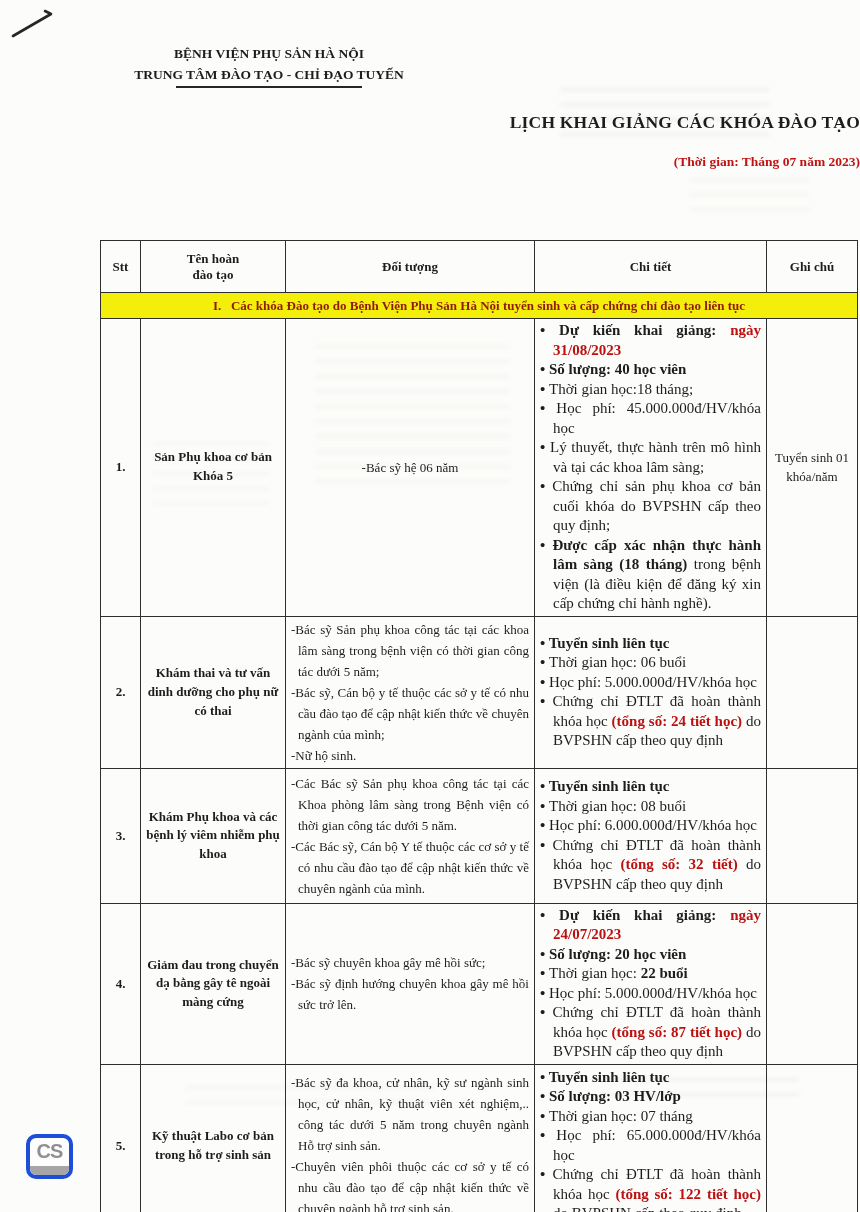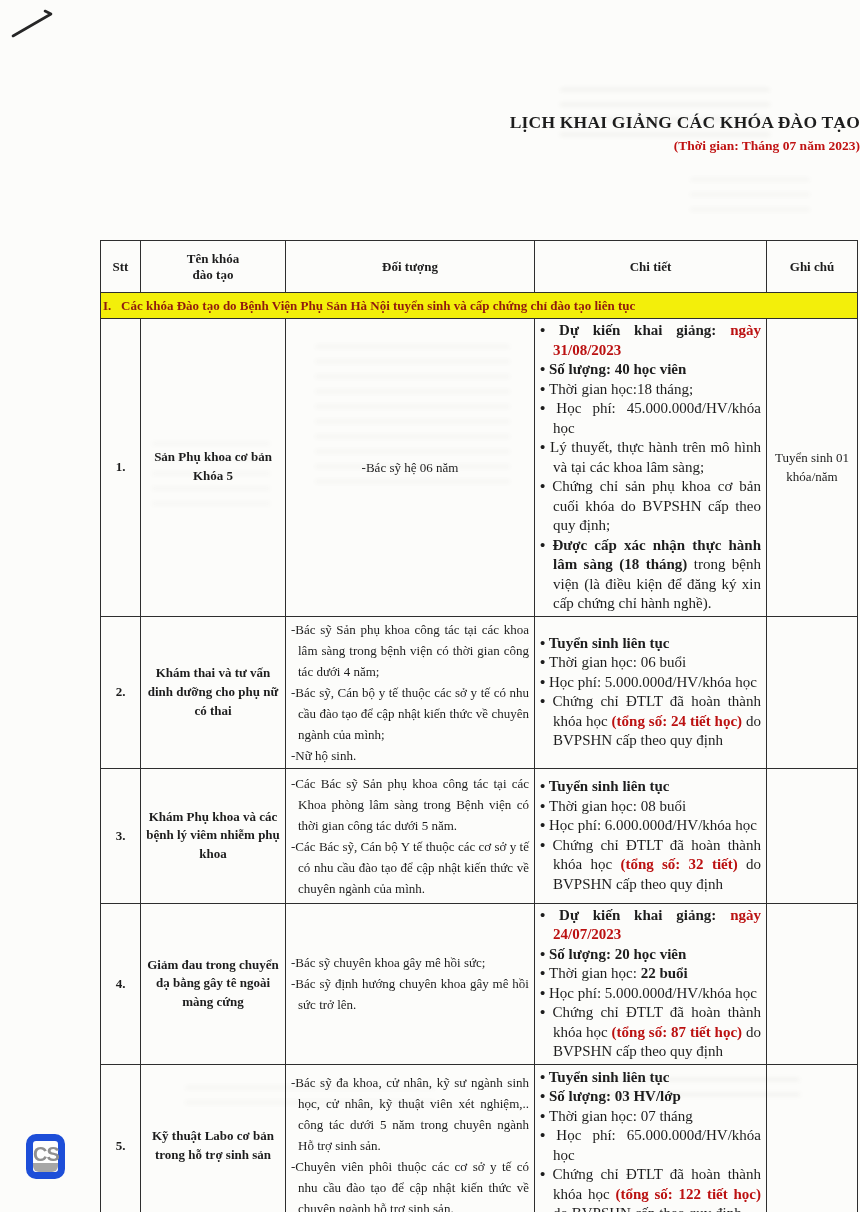--- a/index.html
+++ b/index.html
@@ -21,33 +21,33 @@
   .b5{left:600px;top:1078px;width:200px;height:24px;opacity:.4}
   .b6{left:185px;top:1086px;width:250px;height:20px;opacity:.3}
 
   .letterhead{position:absolute;top:44px;left:118px;width:302px;text-align:center;
     font-weight:bold;font-size:13.5px;line-height:1.55;}
   .org-underline{width:186px;height:2px;background:#262626;margin:0 auto;}
 
   .title-block{position:absolute;top:110px;left:0;width:100%;text-align:right;
     padding-left:48px;box-sizing:border-box;}
   .title{font-size:17.5px;font-weight:bold;line-height:1.45;letter-spacing:.2px;}
-  .subtitle{font-size:13.5px;font-weight:bold;color:#c01212;margin-top:3px;}
+  .subtitle{font-size:13.5px;font-weight:bold;color:#c01212;margin-top:19px;}
 
   .intro{position:absolute;top:192px;left:96px;width:748px;margin:0;
     font-size:13.5px;line-height:1.5;text-align:justify;text-indent:38px;}
 
   table.course{position:absolute;top:240px;left:100px;width:757px;
     border-collapse:collapse;table-layout:fixed;font-size:13px;}
   table.course th,table.course td{border:1px solid #2e2e2e;vertical-align:middle;
     padding:2px 5px;box-sizing:border-box;}
   tr.head{height:52px;}
   tr.head th{font-weight:bold;text-align:center;white-space:pre-line;font-size:13px;}
   tr.banner{height:26px;}
-  tr.banner td{background:#f3ef0a;color:#901a0e;font-weight:bold;
+  tr.banner td{background:#f3ef0a;color:#901a0e;font-weight:bold;text-align:center;
     white-space:pre-wrap;font-size:13px;padding:2px;}
 
   .rr0{height:198px}.rr1{height:142px}.rr2{height:135px}.rr3{height:110px}.rr4{height:163px}
 
   .c-stt{text-align:center;font-weight:bold;}
   .c-name{text-align:center;font-weight:bold;padding:2px 8px;line-height:1.45;}
   .c-aud{padding:2px 7px;}
   .c-aud p.aud{margin:0;text-align:justify;line-height:1.62;padding-left:7px;text-indent:-7px;}
   .c-aud.center{text-align:center;}
   .c-aud.center p.aud{text-align:center;padding-left:0;text-indent:0;}
@@ -55,21 +55,21 @@
   .detail{margin:0;text-align:justify;line-height:1.3;font-size:15px;
     padding-left:13px;text-indent:-13px;}
   .blt{font-weight:bold;}
   .seg.b{font-weight:bold;}
   .seg.rb{font-weight:bold;color:#bb1111;}
   .seg.n{}
   .c-note{text-align:center;font-weight:normal;padding:2px 4px;line-height:1.5;}
 
   .footer{position:absolute;left:26px;top:1134px;display:flex;align-items:center;gap:14px;
     font-family:"Liberation Sans","DejaVu Sans",sans-serif;}
-  .cs-badge{width:39px;height:45px;border:7px solid #1d4ed8;border-radius:10px;
+  .cs-badge{width:47px;height:45px;border:4px solid #1d4ed8;border-radius:10px;
     position:relative;box-sizing:border-box;background:#fdfdfd;}
   .cs-letters{display:block;text-align:center;font-weight:bold;font-size:20px;
     color:#8f8f8f;line-height:27px;letter-spacing:-1px;}
   .cs-bar{position:absolute;left:0;right:0;bottom:0;height:9px;background:#a6a6a6;
     border-radius:0 0 6px 6px;}
   .footer-text{font-size:29px;color:#c0c0c0;letter-spacing:.5px;}
 </style>
 </head>
 <body>
 
@@ -79,39 +79,44 @@
     <path d="M7 32 L45 10 L39 7" fill="none" stroke="#262626" stroke-width="2.6" stroke-linecap="round" stroke-linejoin="round"></path>
   </svg>
 
   <div class="bleed b1"></div>
   <div class="bleed b2"></div>
   <div class="bleed b3"></div>
   <div class="bleed b4"></div>
   <div class="bleed b5"></div>
   <div class="bleed b6"></div>
 
+  <div class="letterhead">
+    <div class="org1">BỆNH VIỆN PHỤ SẢN HÀ NỘI</div>
+    <div class="org2">TRUNG TÂM ĐÀO TẠO - CHỈ ĐẠO TUYẾN</div>
+    <div class="org-underline"></div>
+  </div>
 
   <div class="title-block">
     <div class="title">LỊCH KHAI GIẢNG CÁC KHÓA ĐÀO TẠO</div>
     <div class="subtitle">(Thời gian: Tháng 07 năm 2023)</div>
   </div>
 
 
   <table class="course">
     <colgroup>
       <col style="width:40px">
         <col style="width:145px">
         <col style="width:249px">
         <col style="width:232px">
         <col style="width:91px">
     </colgroup>
     <thead>
       <tr class="head">
         <th>Stt</th>
-        <th>Tên khóa
+        <th>Tên hoàn
 đào tạo</th>
         <th>Đối tượng</th>
         <th>Chi tiết</th>
         <th>Ghi chú</th>
       </tr>
       <tr class="banner">
         <td colspan="5">I.   Các khóa Đào tạo do Bệnh Viện Phụ Sản Hà Nội tuyển sinh và cấp chứng chỉ đào tạo liên tục</td>
       </tr>
     </thead>
     <tbody>
@@ -129,21 +134,21 @@
             <div class="detail"><span class="blt">• </span><span class="seg n">Lý thuyết, thực hành trên mô hình và tại các khoa lâm sàng;</span></div>
             <div class="detail"><span class="blt">• </span><span class="seg n">Chứng chỉ sản phụ khoa cơ bản cuối khóa do BVPSHN cấp theo quy định;</span></div>
             <div class="detail"><span class="blt">• </span><span class="seg b">Được cấp xác nhận thực hành lâm sàng (18 tháng) </span><span class="seg n">trong bệnh viện (là điều kiện để đăng ký xin cấp chứng chỉ hành nghề).</span></div>
           </td>
           <td class="c-note">Tuyển sinh 01 khóa/năm</td>
         </tr>
         <tr class="rr1">
           <td class="c-stt">2.</td>
           <td class="c-name">Khám thai và tư vấn dinh dưỡng cho phụ nữ có thai</td>
           <td class="c-aud">
-            <p class="aud">-Bác sỹ Sản phụ khoa công tác tại các khoa lâm sàng trong bệnh viện có thời gian công tác dưới 4 năm;</p>
+            <p class="aud">-Bác sỹ Sản phụ khoa công tác tại các khoa lâm sàng trong bệnh viện có thời gian công tác dưới 5 năm;</p>
             <p class="aud">-Bác sỹ, Cán bộ y tế thuộc các sở y tế có nhu cầu đào tạo để cập nhật kiến thức về chuyên ngành của mình;</p>
             <p class="aud">-Nữ hộ sinh.</p>
           </td>
           <td class="c-det">
             <div class="detail"><span class="blt">• </span><span class="seg b">Tuyển sinh liên tục</span></div>
             <div class="detail"><span class="blt">• </span><span class="seg n">Thời gian học: 06 buổi</span></div>
             <div class="detail"><span class="blt">• </span><span class="seg n">Học phí: 5.000.000đ/HV/khóa học</span></div>
             <div class="detail"><span class="blt">• </span><span class="seg n">Chứng chỉ ĐTLT đã hoàn thành khóa học </span><span class="seg rb">(tổng số: 24 tiết học)</span><span class="seg n"> do BVPSHN cấp theo quy định</span></div>
           </td>
           <td class="c-note"></td>

